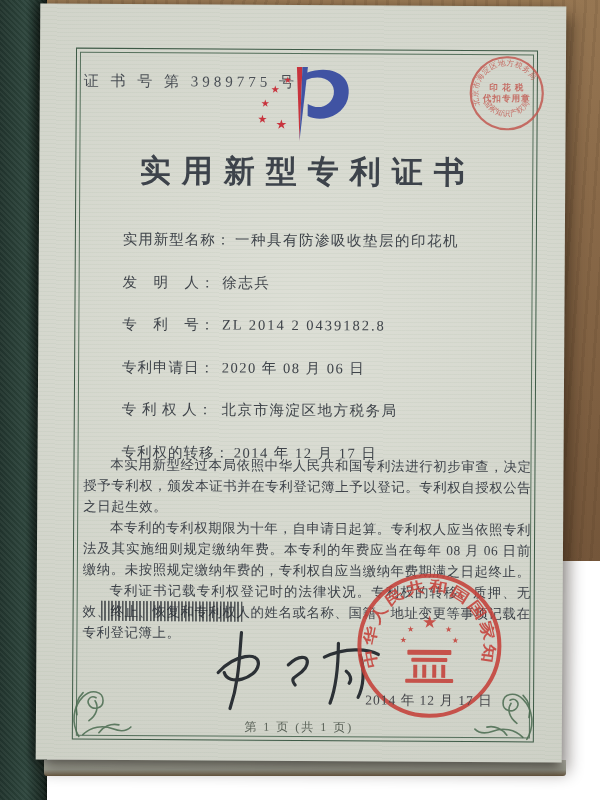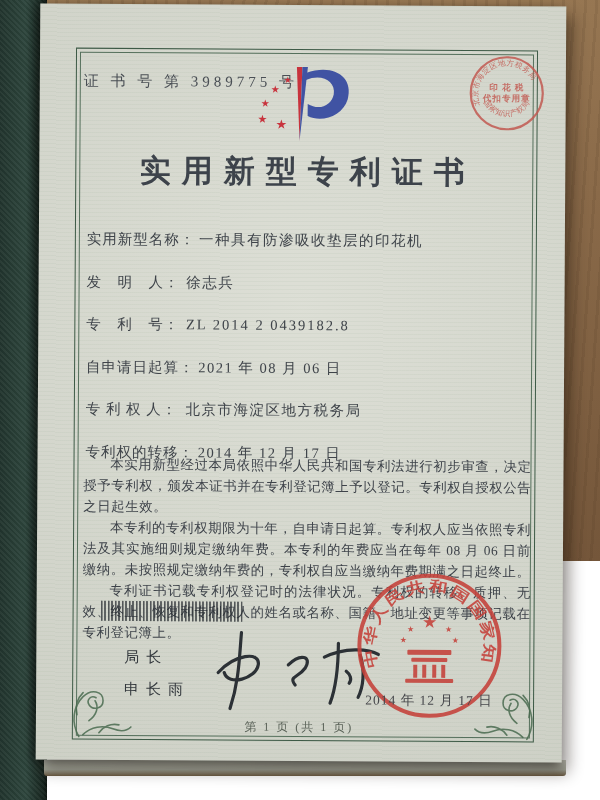--- a/index.html
+++ b/index.html
@@ -29,21 +29,21 @@
   .curl-bl{left:-4px;bottom:-4px;}
   .curl-br{right:-4px;bottom:-4px;transform:scaleX(-1);}
   .cert-no{position:absolute;left:44px;top:68px;font-size:15px;color:#4a4f55;
     letter-spacing:4px;}
   .tax-stamp{position:absolute;left:420px;top:40px;width:94px;height:94px;opacity:.85;}
   .logo{position:absolute;left:200px;top:56px;width:130px;height:95px;}
   .title{position:absolute;left:0;top:146px;width:100%;margin:0;text-align:center;
     font-size:31px;font-weight:bold;letter-spacing:11px;color:#3d434b;text-indent:11px;}
   .fields{position:absolute;left:48px;top:226px;width:440px;}
   .frow{height:42.5px;font-size:14.5px;color:#3f444a;white-space:nowrap;}
-  .flabel{display:inline-block;min-width:96px;letter-spacing:1px;}
+  .flabel{display:inline-block;min-width:96px;letter-spacing:1px;margin-left:36px;}
   .fvalue{letter-spacing:1.5px;}
   .fvalue.latin{font-family:"Liberation Serif","DejaVu Serif",serif;letter-spacing:2px;}
   .body-text{position:absolute;left:46px;top:450px;width:448px;color:#3e434a;
     font-size:13.4px;line-height:21px;text-align:justify;}
   .body-text p{margin:0;text-indent:2em;letter-spacing:.6px;}
   .barcode{position:absolute;left:64px;top:597px;width:142px;height:20px;opacity:.8;
     background:
       repeating-linear-gradient(90deg,rgba(40,45,50,.85) 0 1.5px,rgba(0,0,0,0) 1.5px 3.5px),
       repeating-linear-gradient(90deg,rgba(40,45,50,.55) 0 2px,rgba(0,0,0,0) 2px 7px);}
   .signer{position:absolute;left:88px;top:644px;font-size:15px;color:#33383d;}
@@ -127,45 +127,41 @@
       </div>
       <div class="frow">
         <span class="flabel">发　明　人：</span>
         <span class="fvalue">徐志兵</span>
       </div>
       <div class="frow">
         <span class="flabel">专　利　号：</span>
         <span class="fvalue latin">ZL 2014 2 0439182.8</span>
       </div>
       <div class="frow">
-        <span class="flabel">自申请日起算：</span>
-        <span class="fvalue">2021 年 08 月 06 日</span>
+        <span class="flabel">专利申请日：</span>
+        <span class="fvalue">2020 年 08 月 06 日</span>
       </div>
       <div class="frow">
         <span class="flabel">专 利 权 人：</span>
         <span class="fvalue">北京市海淀区地方税务局</span>
       </div>
       <div class="frow">
         <span class="flabel">专利权的转移：</span>
         <span class="fvalue">2014 年 12 月 17 日</span>
       </div>
     </div>
 
     <div class="body-text">
       <p>本实用新型经过本局依照中华人民共和国专利法进行初步审查，决定授予专利权，颁发本证书并在专利登记簿上予以登记。专利权自授权公告之日起生效。</p>
       <p>本专利的专利权期限为十年，自申请日起算。专利权人应当依照专利法及其实施细则规定缴纳年费。本专利的年费应当在每年 08 月 06 日前缴纳。未按照规定缴纳年费的，专利权自应当缴纳年费期满之日起终止。</p>
       <p>专利证书记载专利权登记时的法律状况。专利权的转移、质押、无效、终止、恢复和专利权人的姓名或名称、国籍、地址变更等事项记载在专利登记簿上。</p>
     </div>
 
     <div class="barcode"></div>
 
-    <div class="signer">
-      <div>局长</div>
-      <div>申长雨</div>
-    </div>
 
     <svg class="signature" viewBox="0 0 210 92">
       <g fill="none" stroke="#2c3136" stroke-width="3.2" stroke-linecap="round">
         <path d="M34,50 C50,32 76,28 74,42 C72,56 44,64 40,50"></path>
         <path d="M57,10 C55,34 55,58 46,86"></path>
         <path d="M104,42 C116,30 128,33 121,45 C114,55 104,53 111,62"></path>
         <path d="M140,34 C160,24 184,25 194,31"></path>
         <path d="M154,20 C154,44 152,64 146,80"></path>
         <path d="M176,32 C181,48 179,64 174,74"></path>
         <path d="M162,48 C166,51 168,56 165,60"></path>

